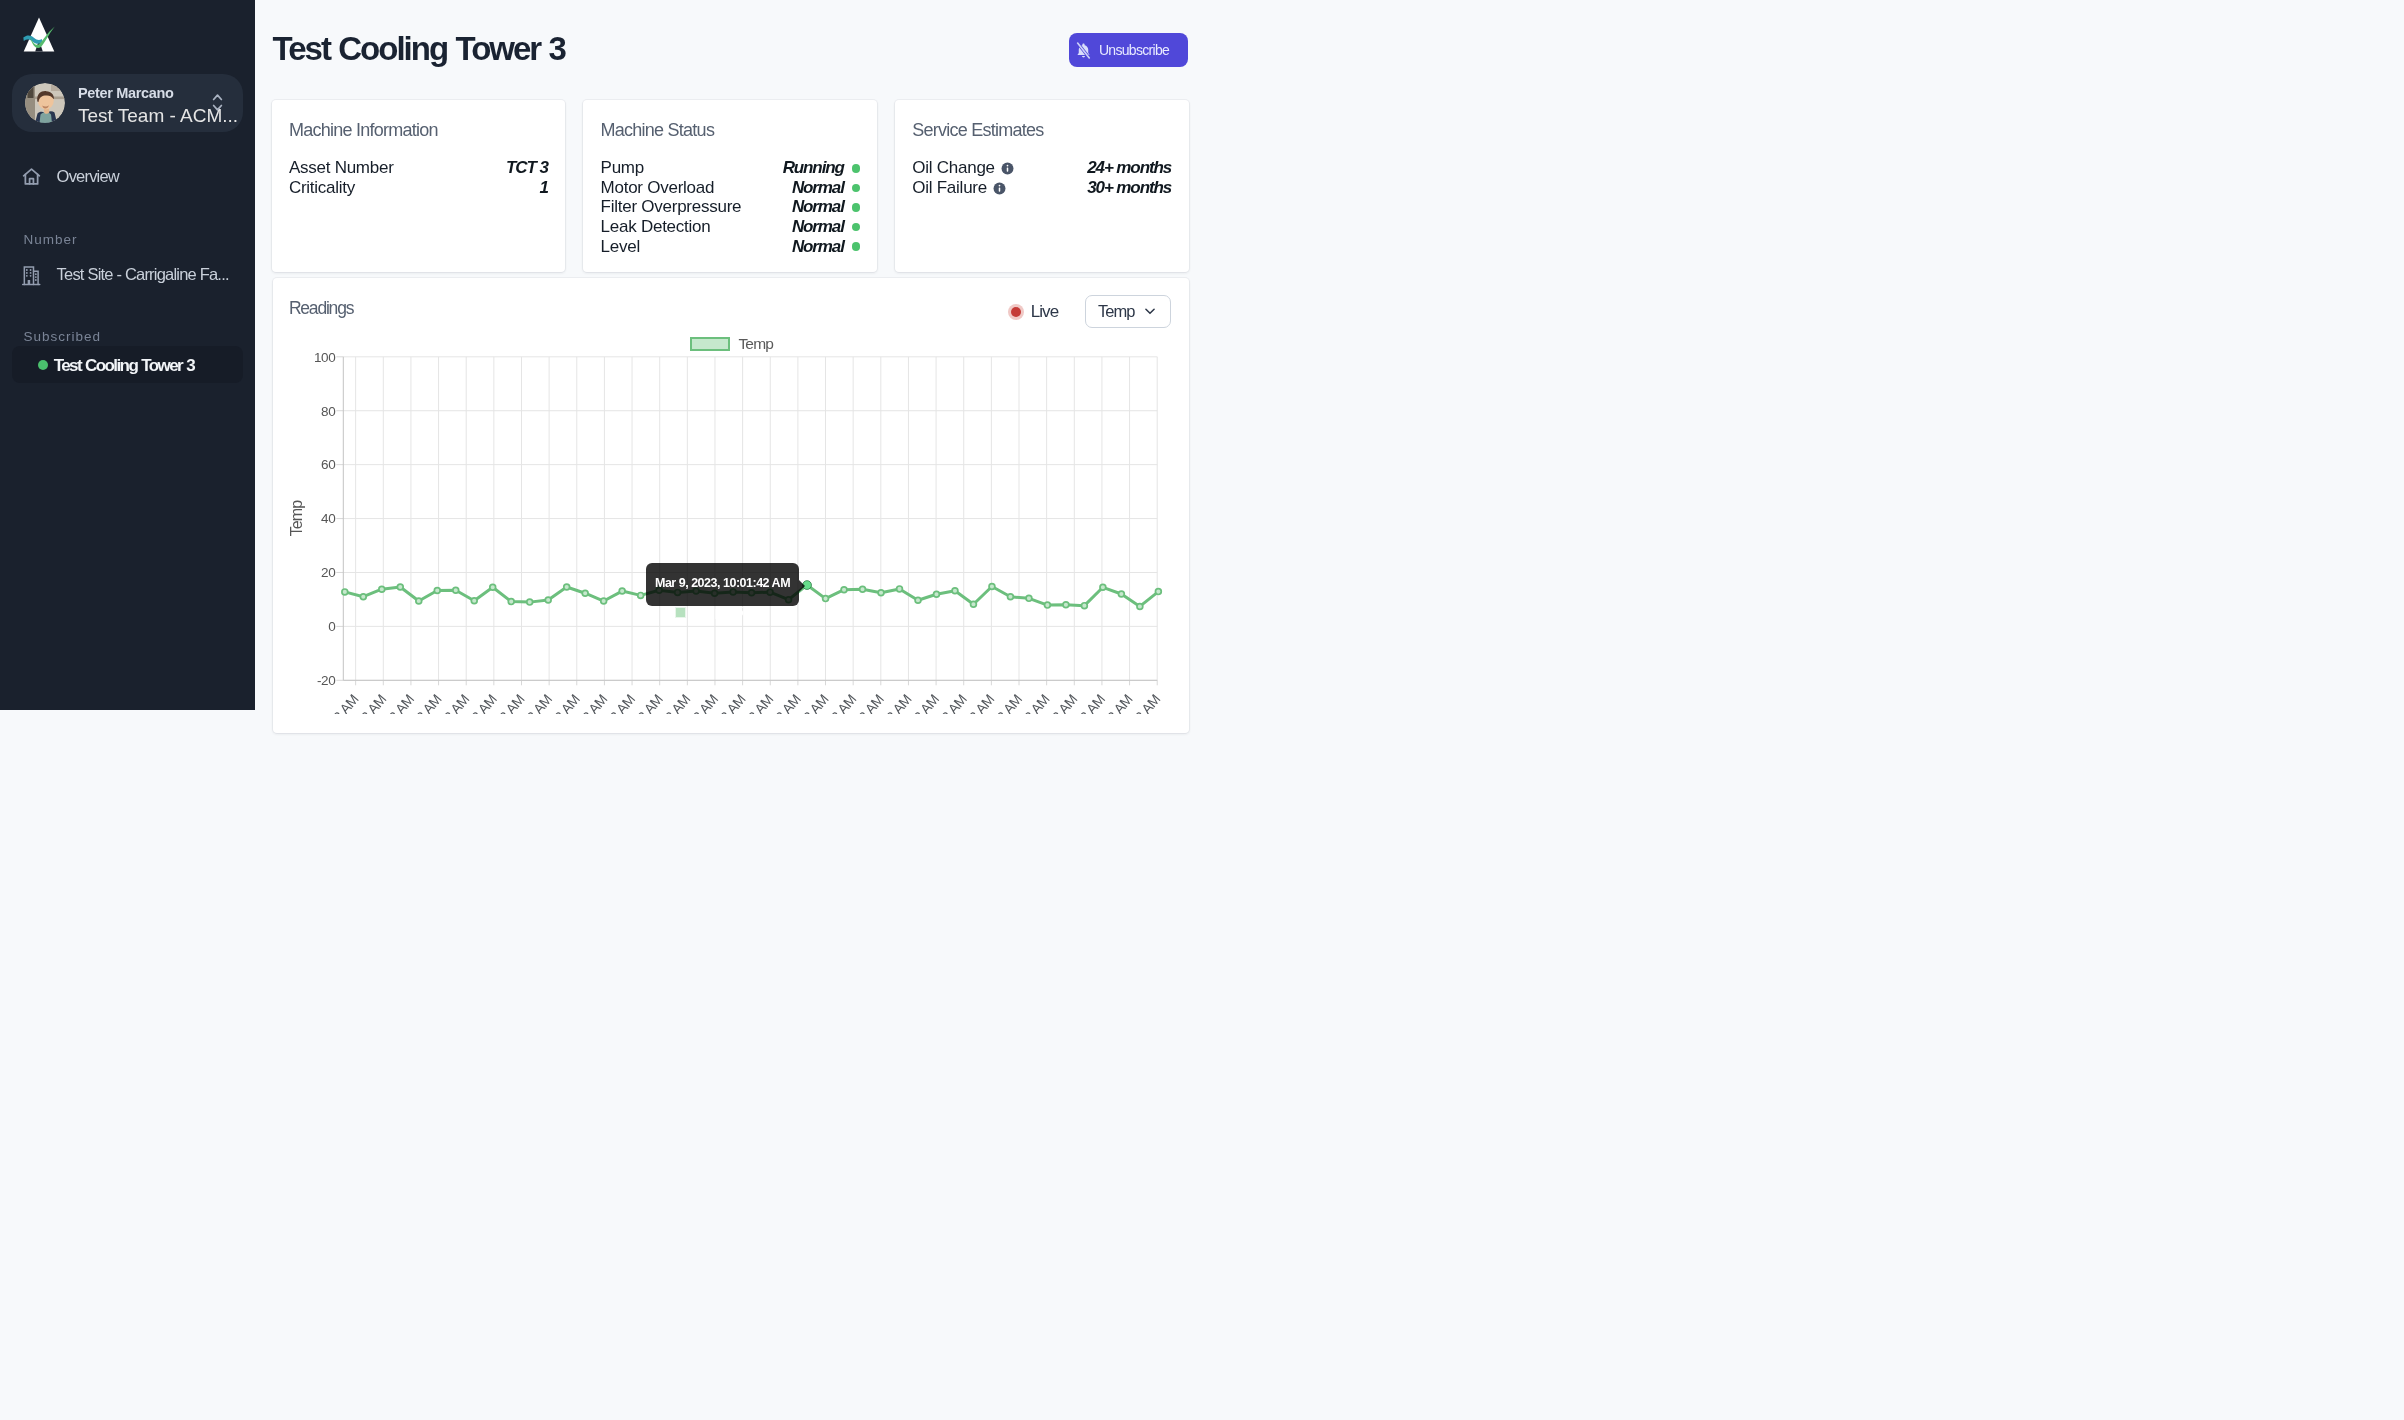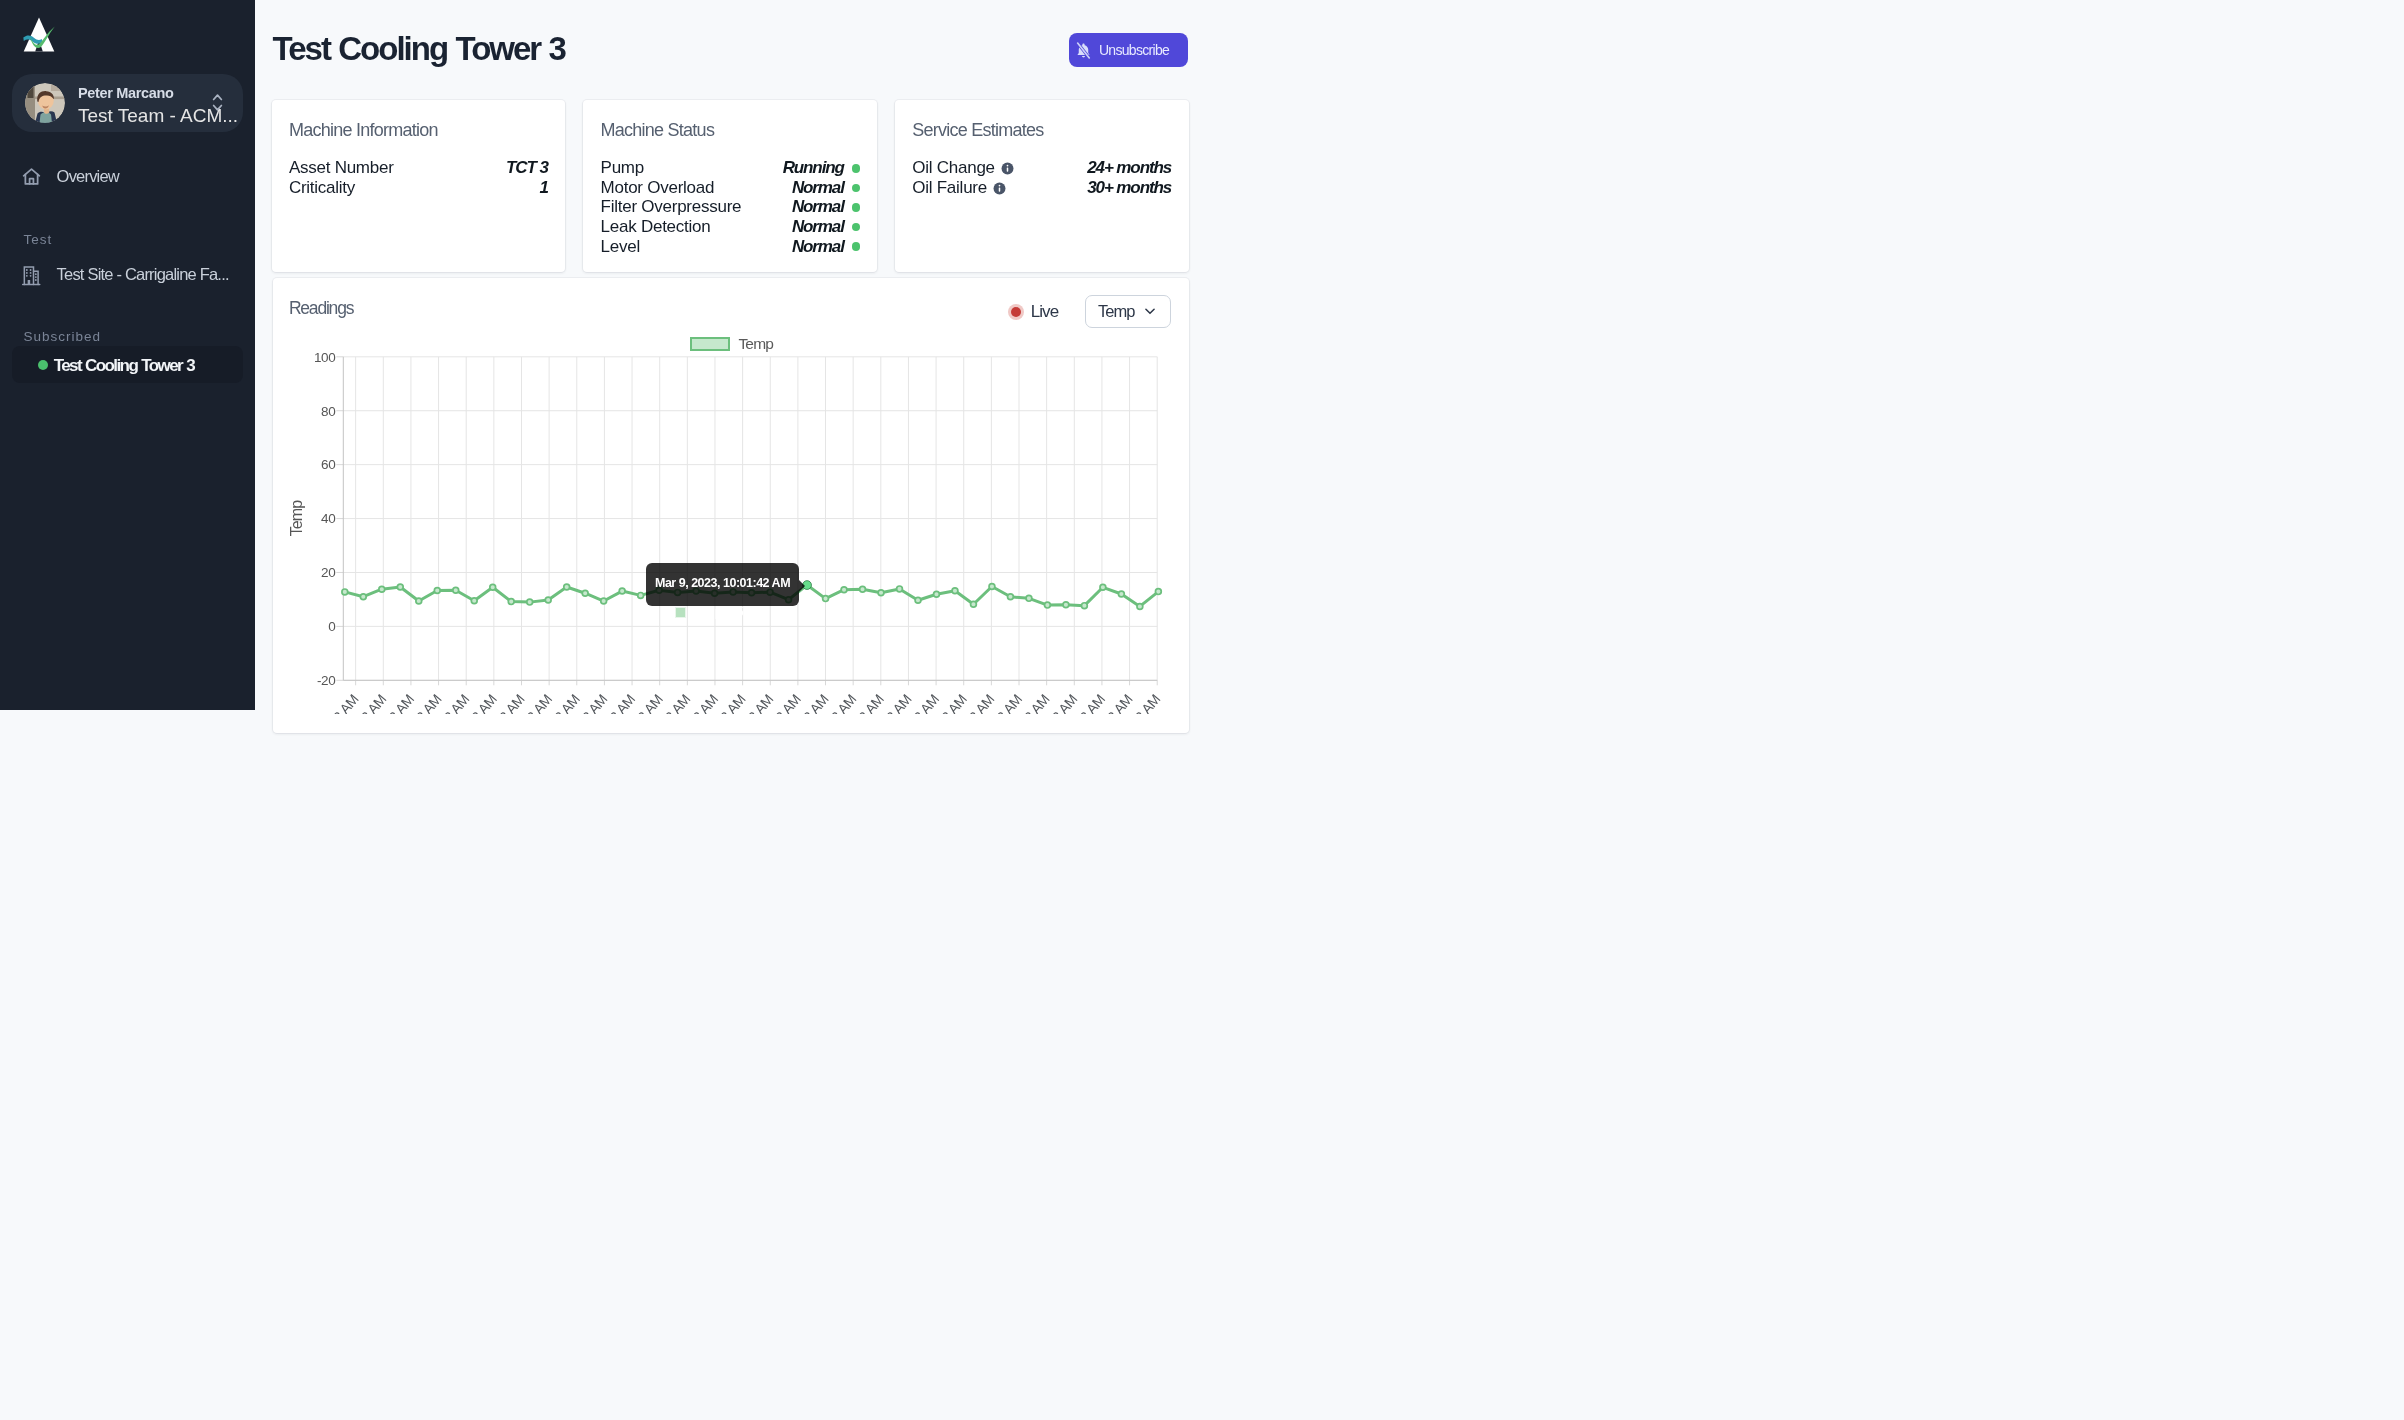--- a/index.html
+++ b/index.html
@@ -91,21 +91,21 @@
   <div class="navrow" style="top:165.5px;">
       <span class="ic">
         <svg width="21" height="21" viewBox="0 0 24 24" fill="none" stroke="#939daf" stroke-width="2" stroke-linecap="round" stroke-linejoin="round">
 <path d="M3 11.2 L12 3.5 L21 11.2"></path>
           <path d="M5 9.5 V20.5 H19 V9.5"></path>
           <path d="M9.8 20.5 V14.5 H14.2 V20.5"></path>
 </svg>
       </span>
       <span>Overview</span>
     </div>
-  <div class="sechead" style="top:231.5px;">Test</div>
+  <div class="sechead" style="top:231.5px;">Number</div>
   <div class="navrow" style="top:263.5px;">
       <span class="ic">
         <svg width="20" height="22" viewBox="0 0 24 26" fill="none" stroke="#939daf" stroke-width="1.8" stroke-linecap="round">
 <path d="M4 24.5 V3.5 H15 V24.5"></path>
           <path d="M15 8.5 H20.5 V24.5"></path>
           <path d="M2 24.5 H22.5"></path>
 <path d="M7 7 H7.01 M11.5 7 H11.51 M7 10.5 H7.01 M11.5 10.5 H11.51 M7 14 H7.01 M11.5 14 H11.51 M17.8 12 H17.81 M17.8 15.5 H17.81 M17.8 19 H17.81" stroke-width="2.2"></path>
 <rect x="8" y="19" width="3" height="5.5" fill="#939daf" stroke="none"></rect>
 </svg>
       </span>

